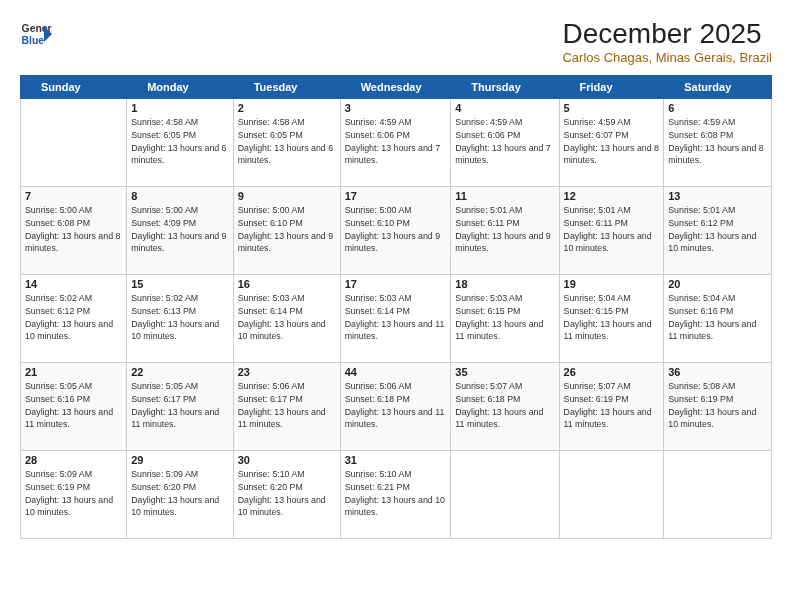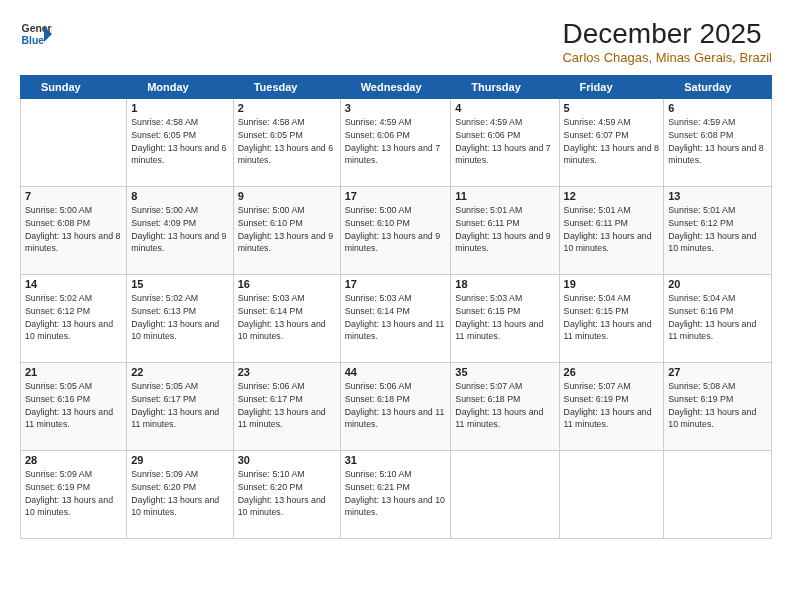--- a/index.html
+++ b/index.html
@@ -323,21 +323,21 @@
         </td>
           <td>
           <span class="day-number">26</span>
           <div class="day-info">
             <span>Sunrise: 5:07 AM</span><br>
             <span>Sunset: 6:19 PM</span><br>
             <span>Daylight: 13 hours and 11 minutes.</span>
           </div>
         </td>
           <td>
-          <span class="day-number">27</span>
+          <span class="day-number">36</span>
           <div class="day-info">
             <span>Sunrise: 5:08 AM</span><br>
             <span>Sunset: 6:19 PM</span><br>
             <span>Daylight: 13 hours and 10 minutes.</span>
           </div>
         </td>
         </tr>
         <tr>
           <td>
           <span class="day-number">28</span>

